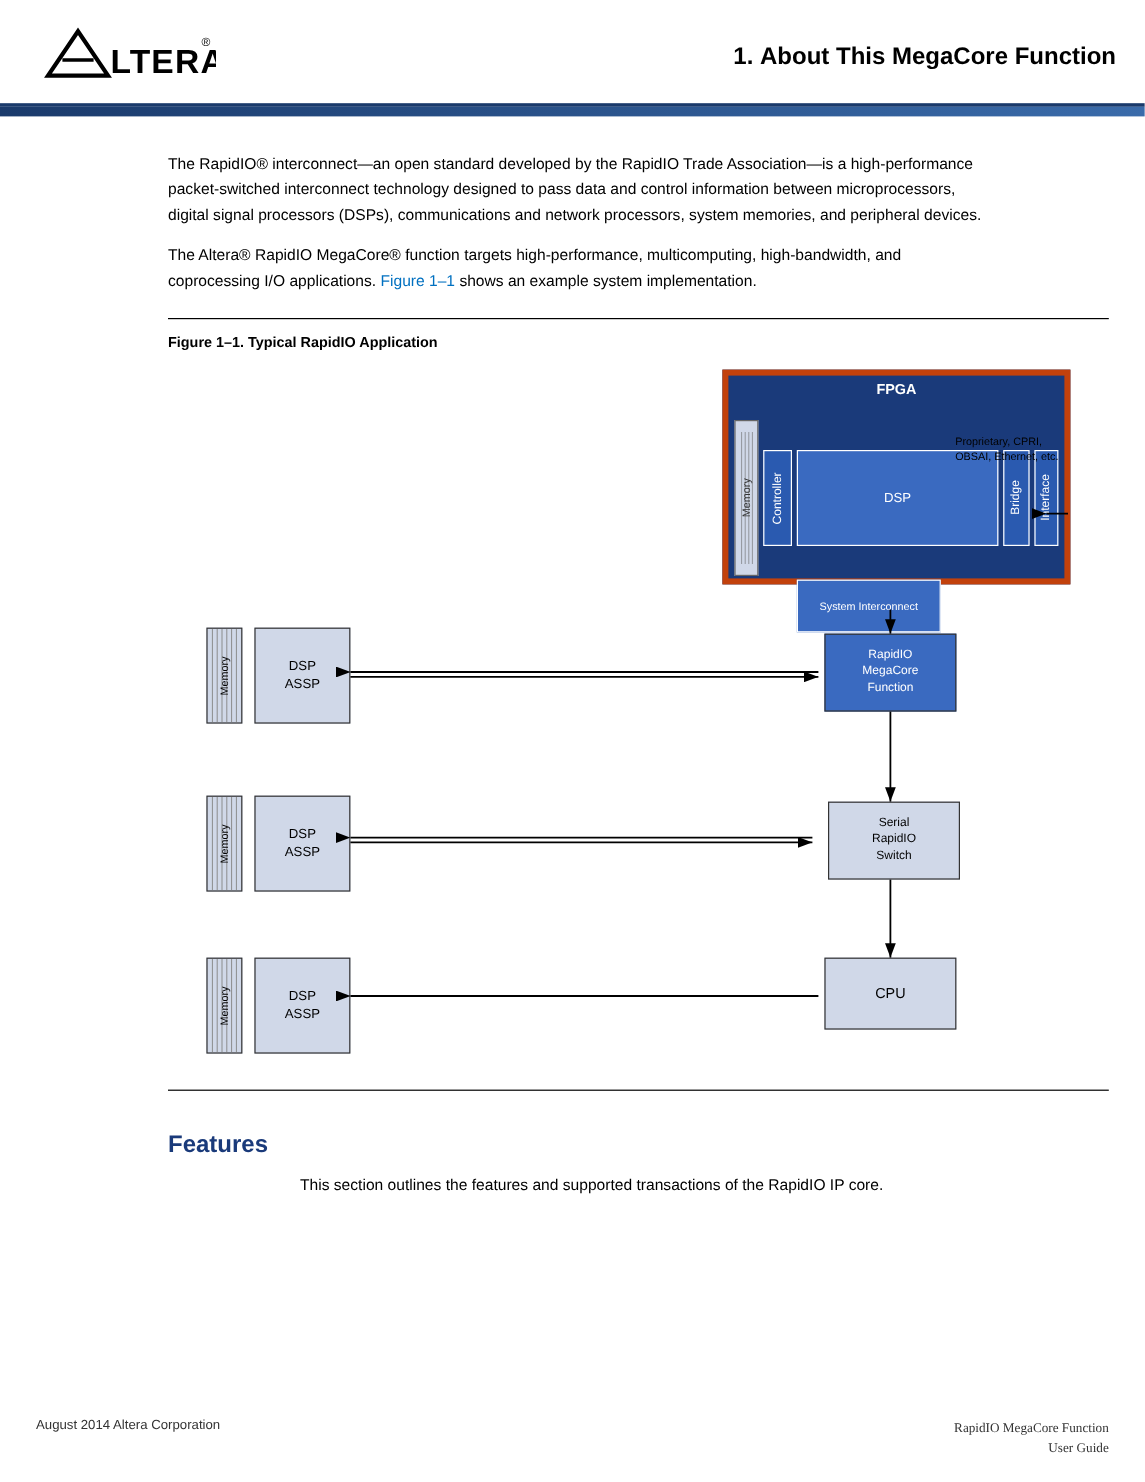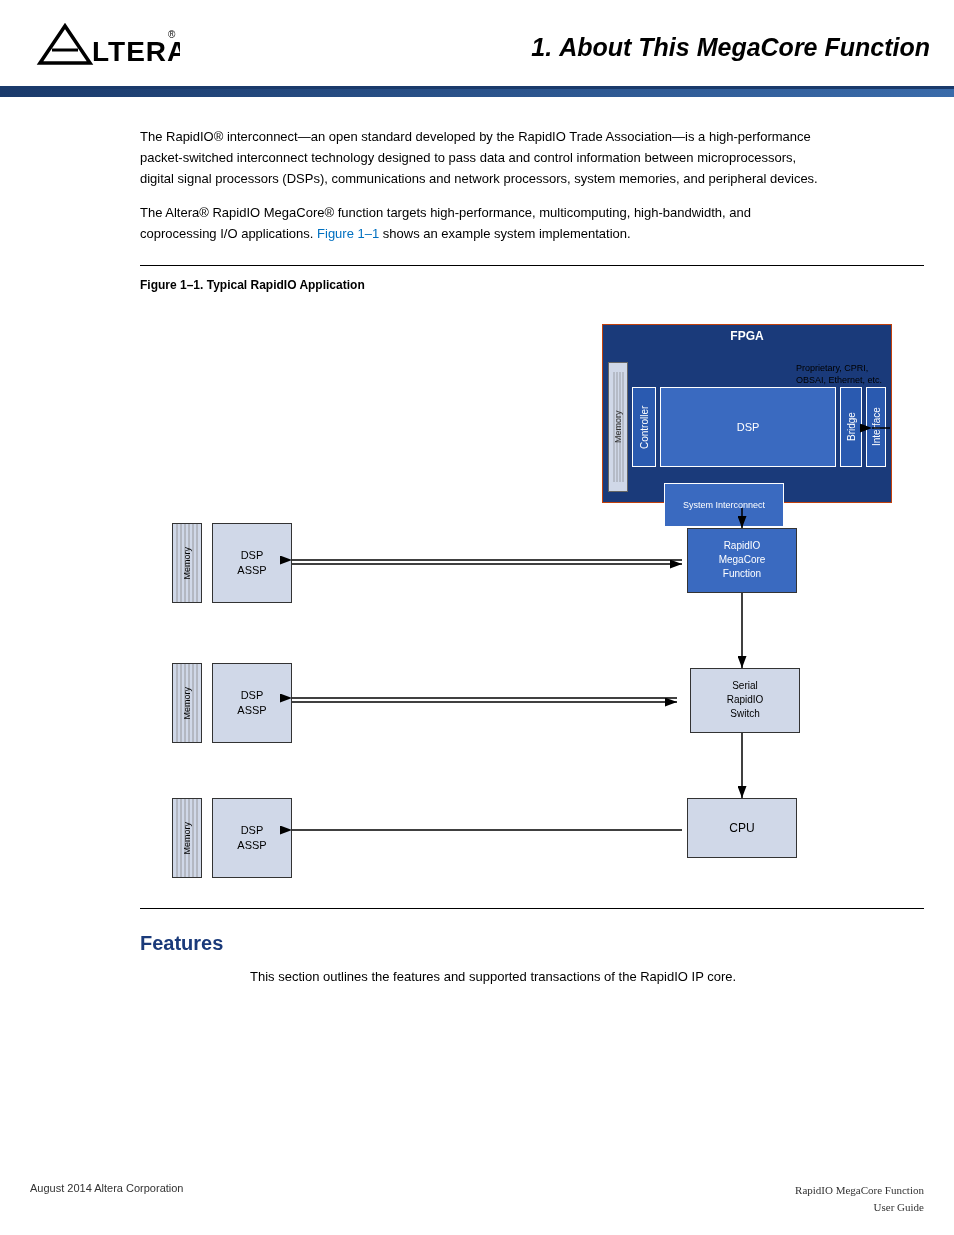--- a/index.html
+++ b/index.html
@@ -19,24 +19,23 @@
       padding: 18px 24px 10px 30px;
       border-bottom: 3px solid #1a3a6b;
     }
     .logo-area {
       width: 180px;
       flex-shrink: 0;
     }
     .chapter-title {
       flex: 1;
       text-align: right;
-      font-size: 25px;
+      font-size: 20px;
       font-weight: bold;
       color: #000;
-      font-style: italic;
     }
 
     
     .blue-bar {
       height: 8px;
       background: linear-gradient(to right, #1a3a6b, #3a6baa);
       margin: 0;
     }
 
     
@@ -52,21 +51,21 @@
     }
 
     .link-text {
       color: #0070c0;
       text-decoration: none;
       text-align: right;
     }
 
     
     .figure-container {
-      margin: 20px 0 23px 0;
+      margin: 20px 0 34px 0;
       border-top: 1px solid #000;
       border-bottom: 1px solid #000;
       padding: 12px 0 20px 0;
     }
     .figure-title {
       font-size: 12px;
       font-weight: bold;
       margin-bottom: 16px;
     }
 
@@ -74,26 +73,26 @@
     .diagram {
       position: relative;
       width: 720px;
       height: 580px;
       margin: 0 auto;
     }
 
     
     .fpga-box {
       position: absolute;
-      top: 16px;
+      top: 0;
       right: 0;
       width: 290px;
       height: 179px;
       background: #1a3a7a;
-      border: 1px solid #c2410c;
+      border: 5px solid #c2410c;
     }
     .fpga-label {
       color: #fff;
       font-weight: bold;
       font-size: 12px;
       text-align: center;
       padding: 4px;
     }
 
     

